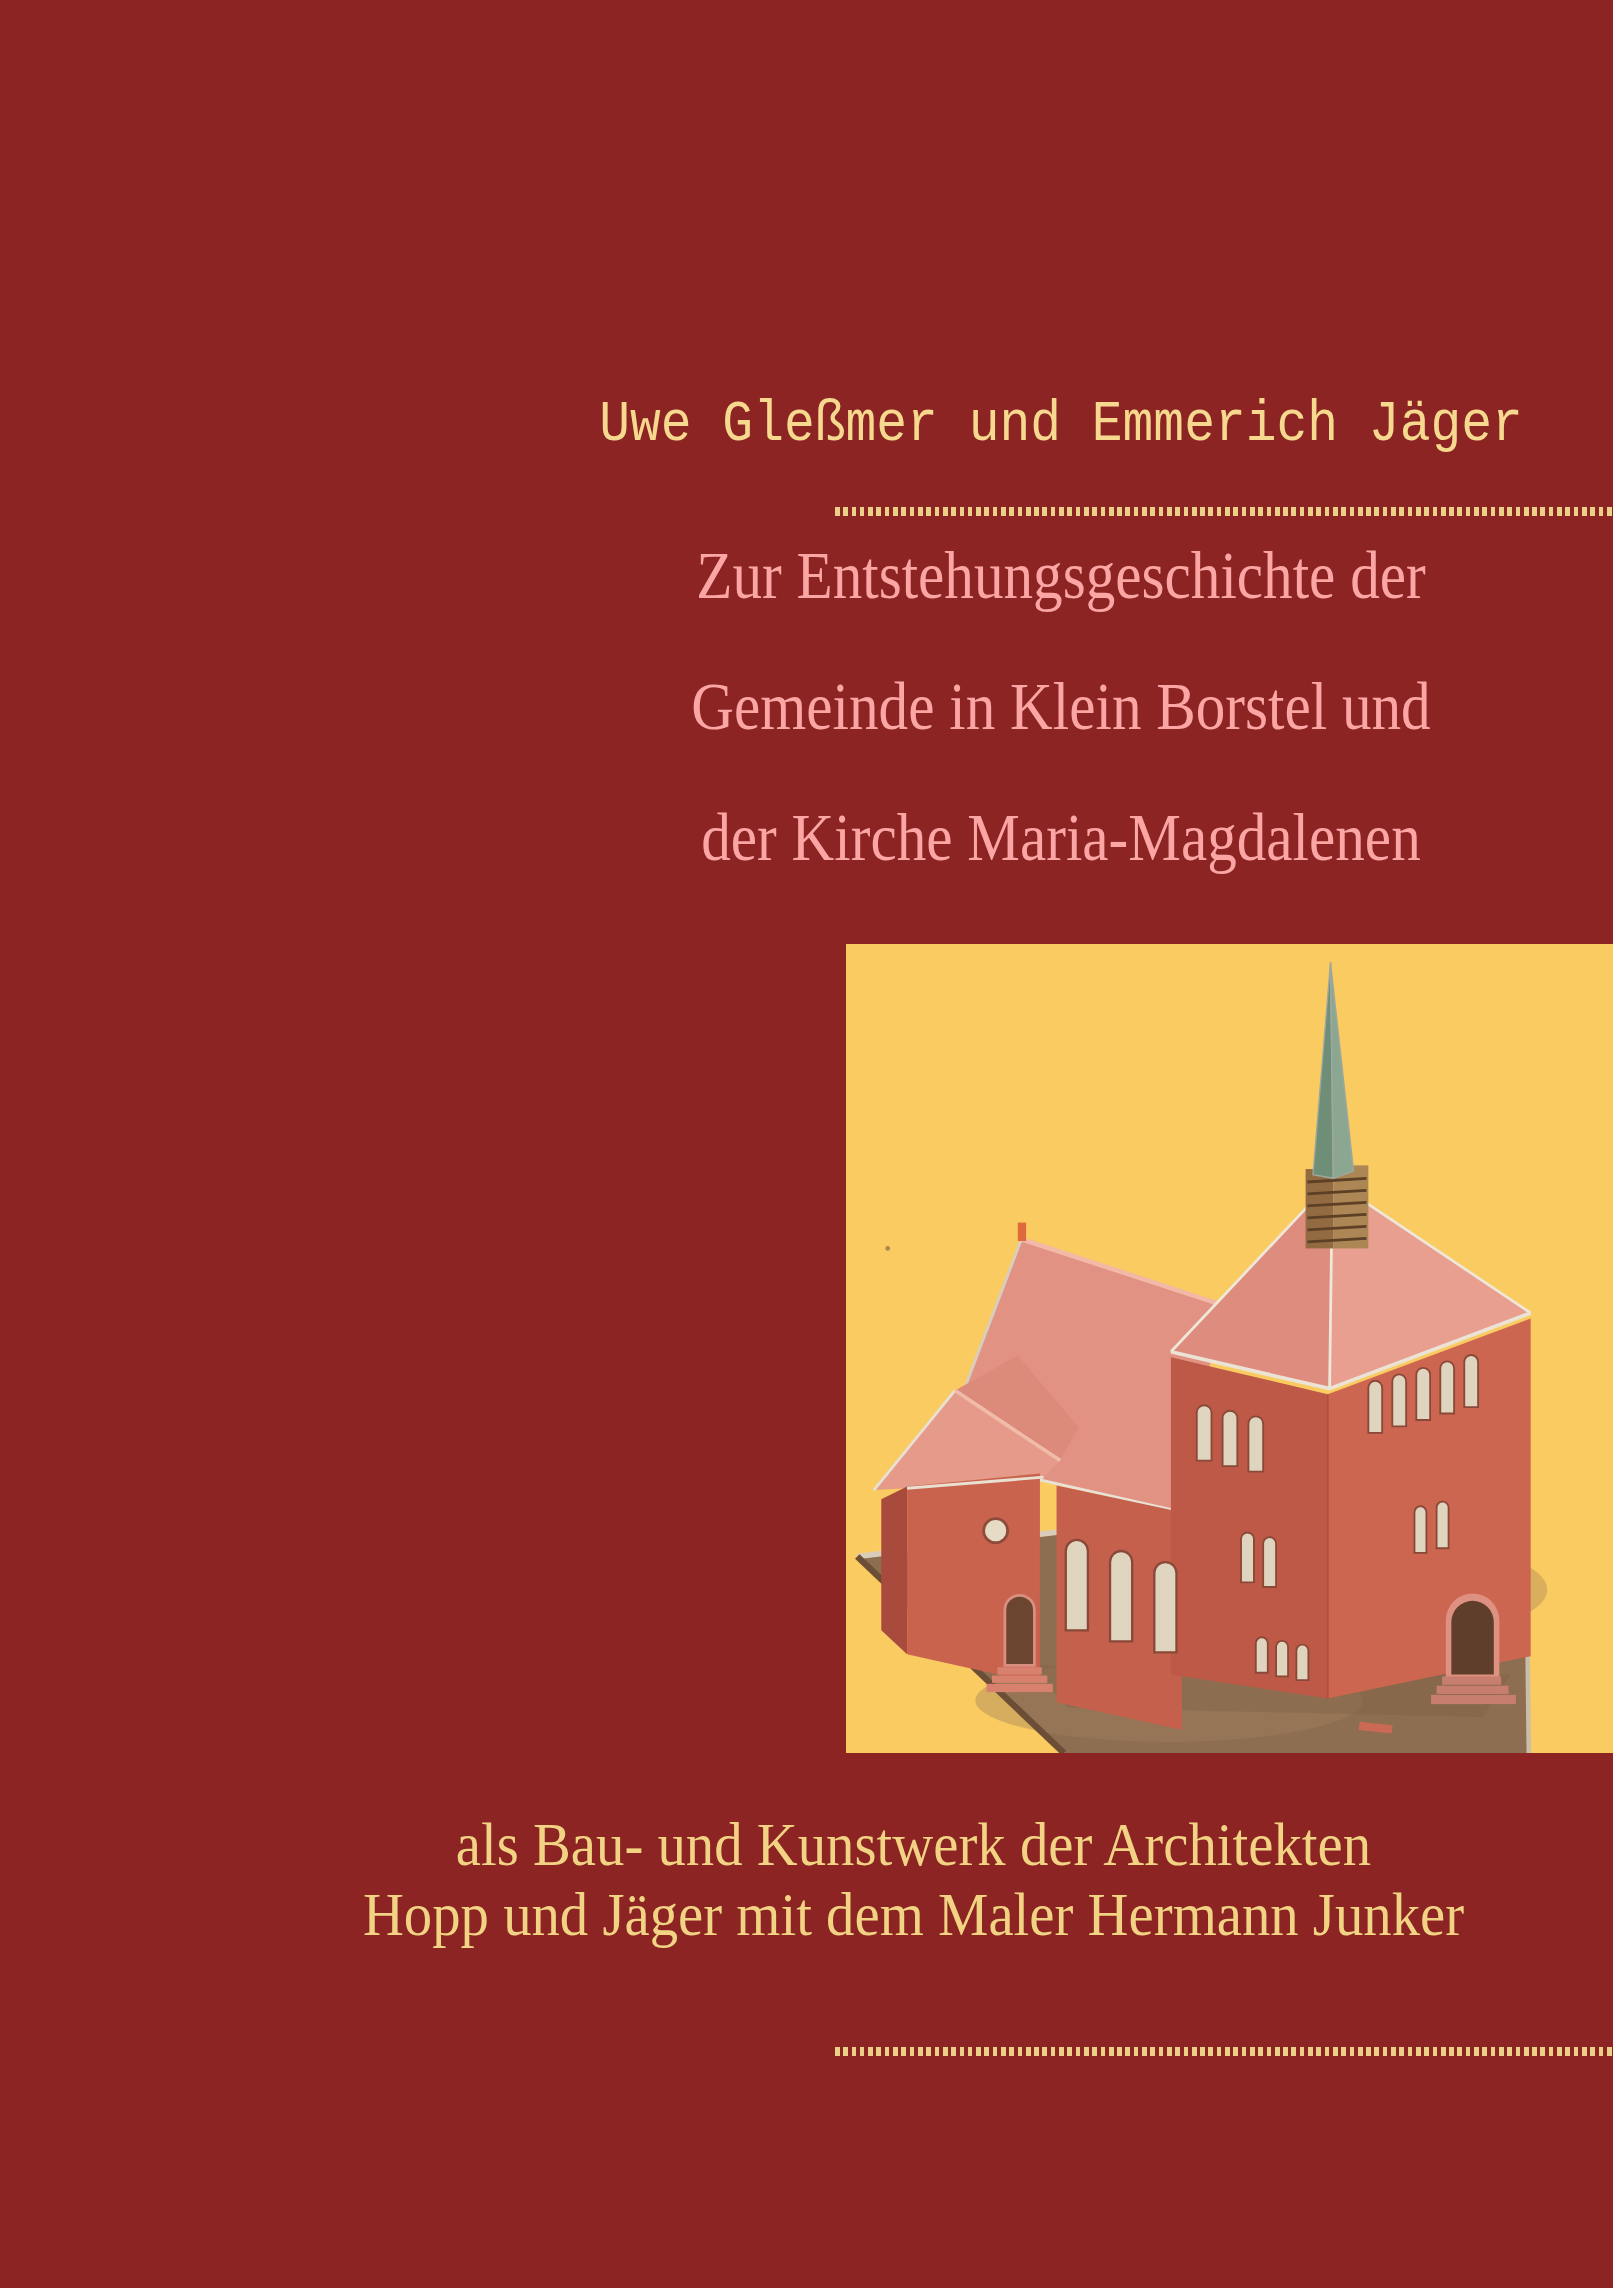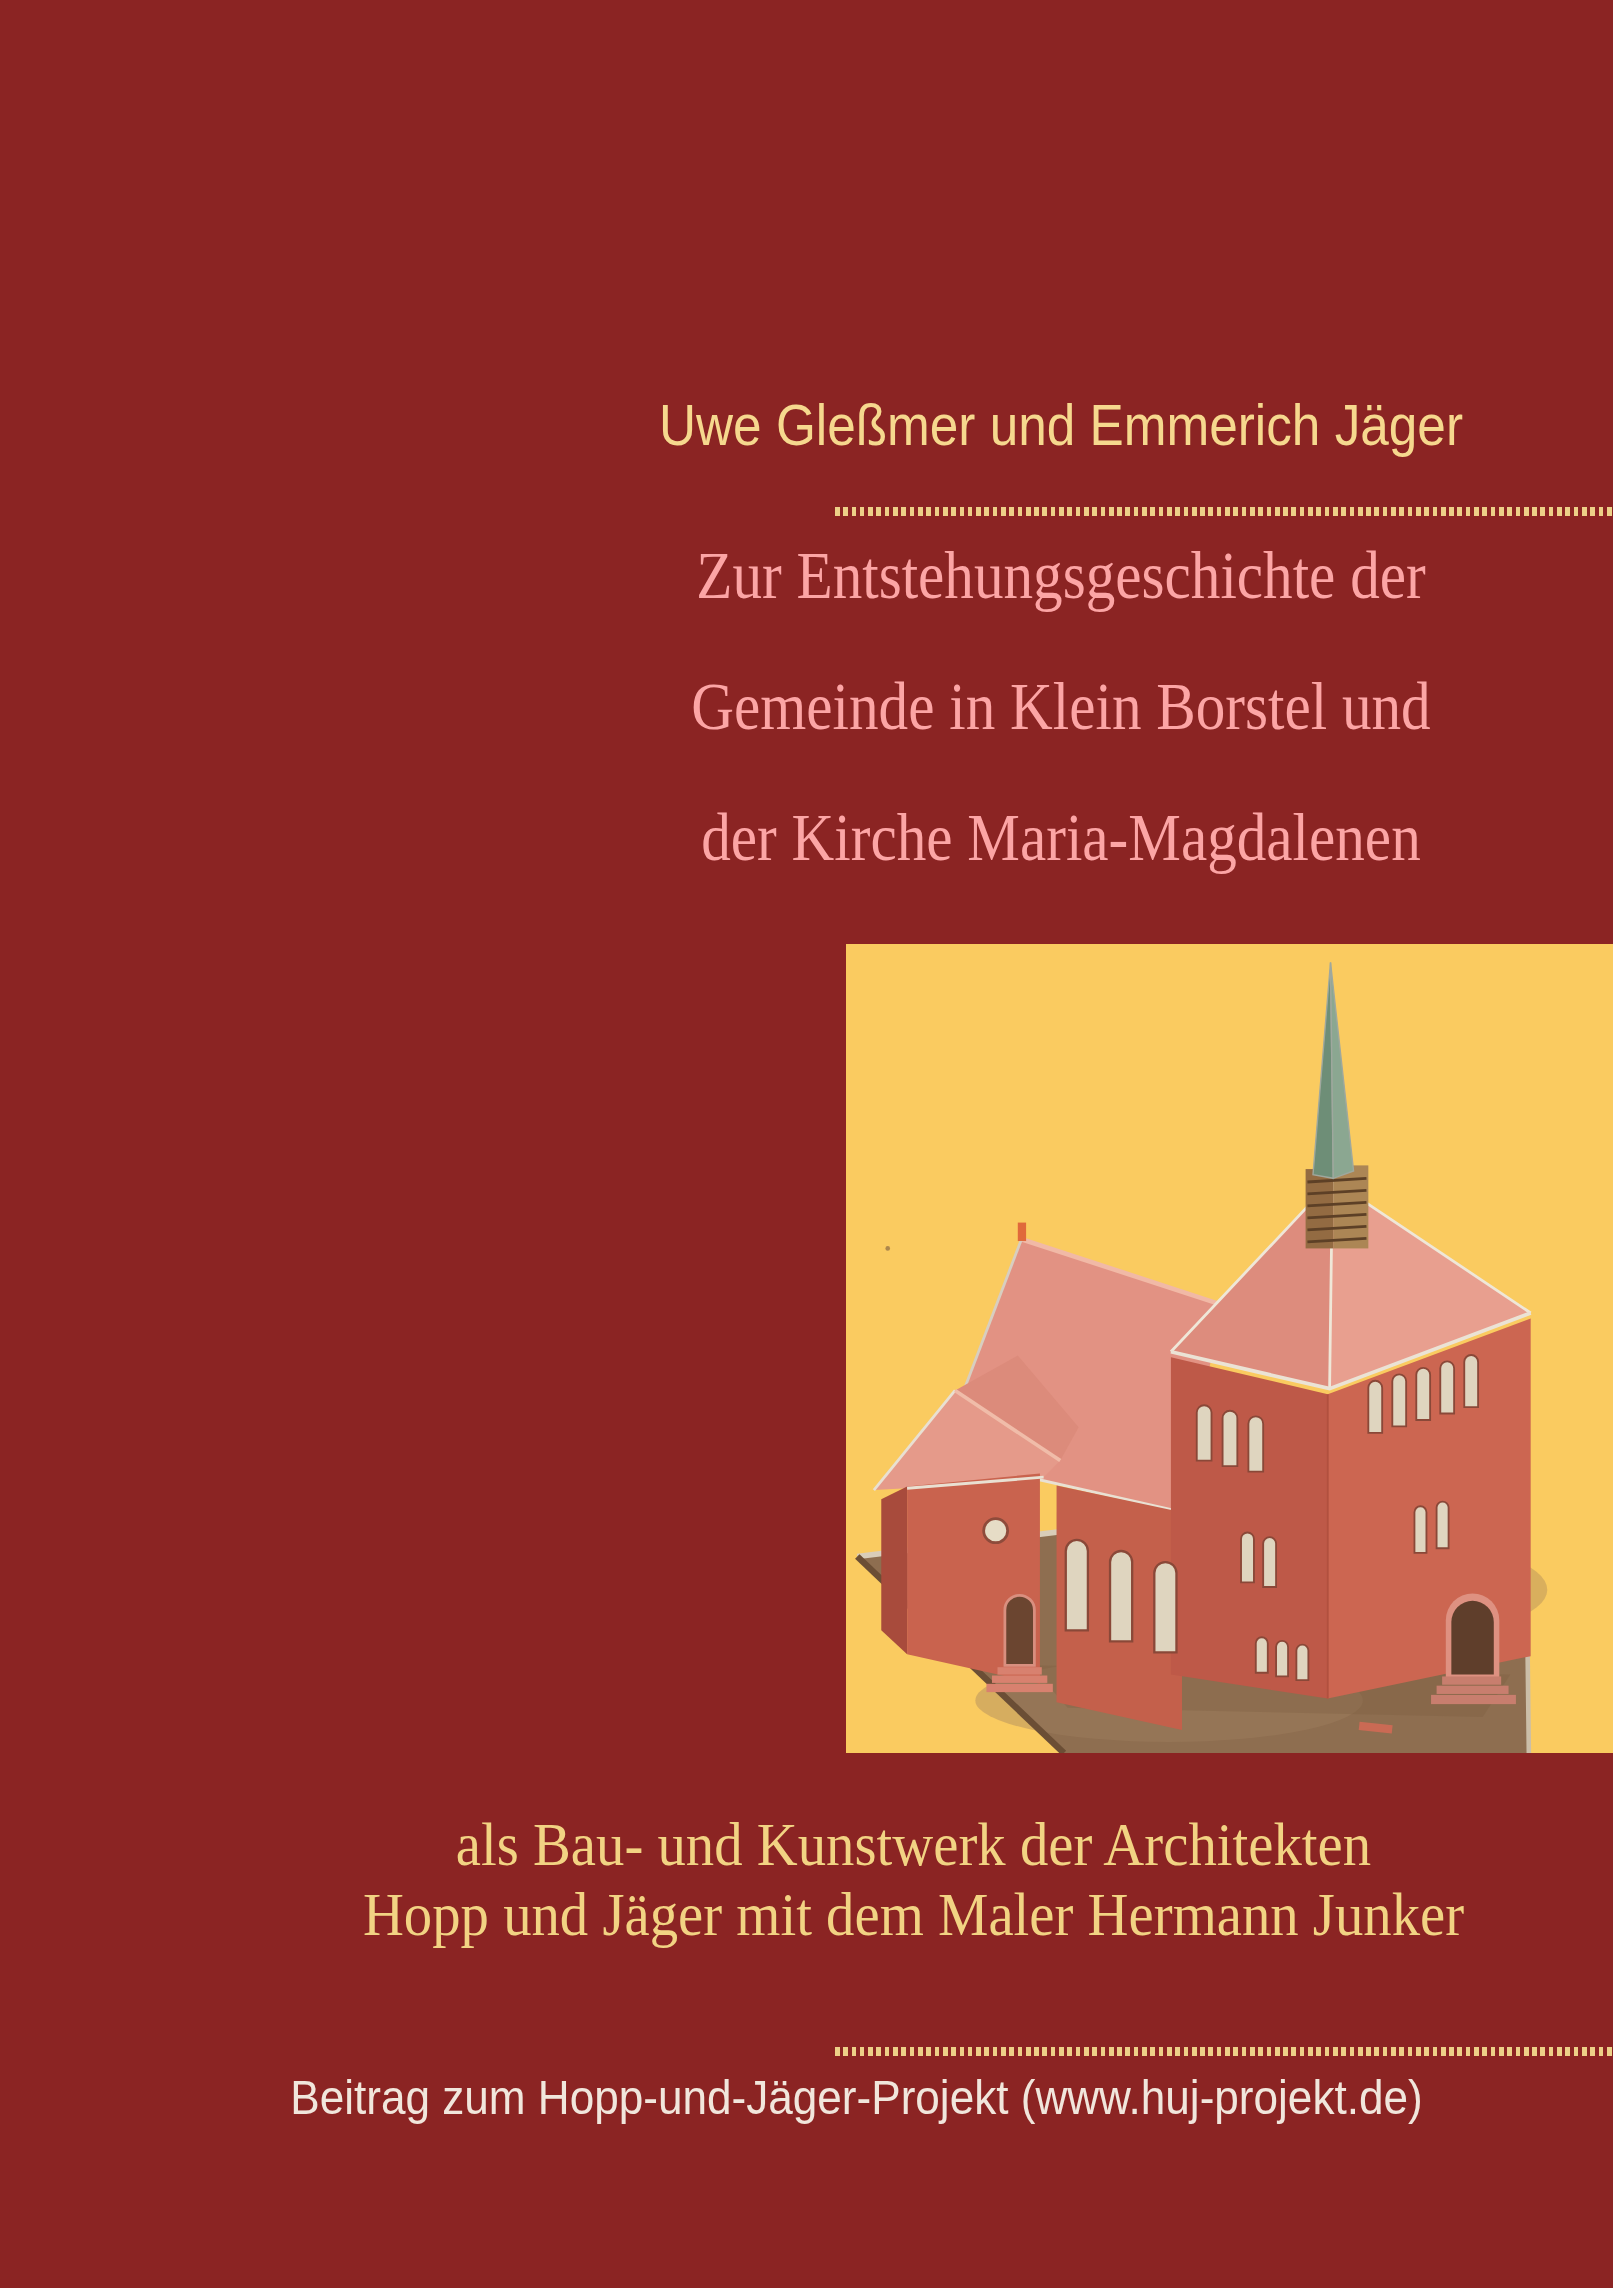--- a/index.html
+++ b/index.html
@@ -6,21 +6,21 @@
   .page {
     position:relative; width:1613px; height:2289px;
     background:#8B2423; overflow:hidden;
     font-family:"Liberation Serif", serif;
   }
 
   
   .author-line {
     position:absolute; top:397px; left:509px; right:0;
     text-align:center; color:#F6D88E;
-    font-family:Liberation Sans, sans-serif; font-size:57px; line-height:1;
+    font-family:Liberation Mono, monospace; font-size:57px; line-height:1;
   }
   .author-line .tx { display:block; transform:scaleX(.90); transform-origin:center; }
 
   
   .sep {
     position:absolute; height:9.2px; left:835px; right:0;
     background:repeating-linear-gradient(90deg, #EDD088 0 4.6px, rgba(0,0,0,0) 4.6px 8.3px);
   }
   .sep1 { top:507px; }
   .sep2 { top:2047px; }
@@ -189,18 +189,15 @@
     </svg>
   </div>
 
   <div class="subtitle-block">
     <span class="tx">als Bau- und Kunstwerk der Architekten</span>
     <span class="tx">Hopp und Jäger mit dem Maler Hermann Junker</span>
   </div>
 
   <div class="sep sep2"></div>
 
-  <div class="footer-line">
-    <span class="tx">Beitrag zum Hopp-und-Jäger-Projekt (www.huj-projekt.de)</span>
-  </div>
 
 </div>
 
 
 </body></html>

